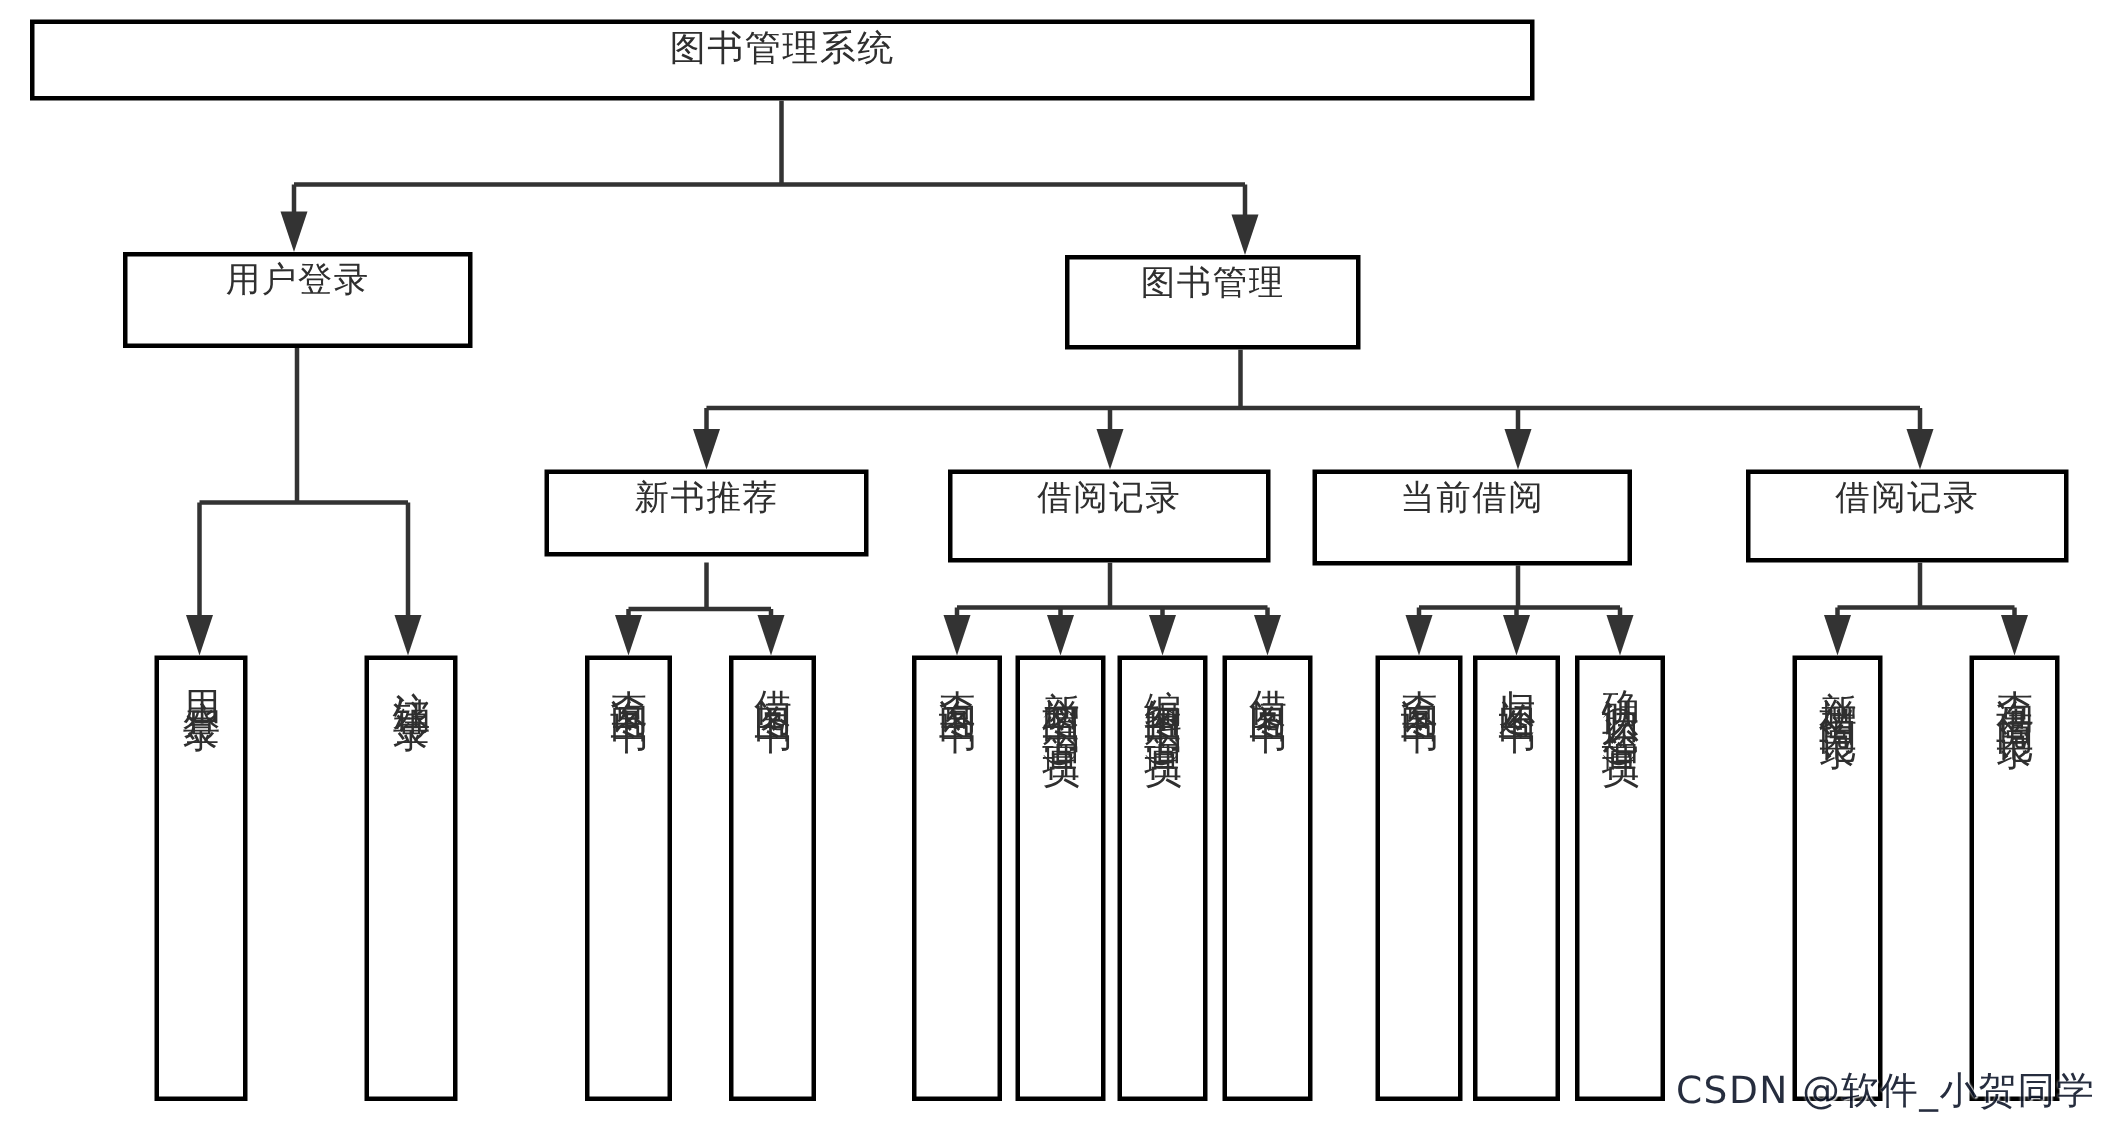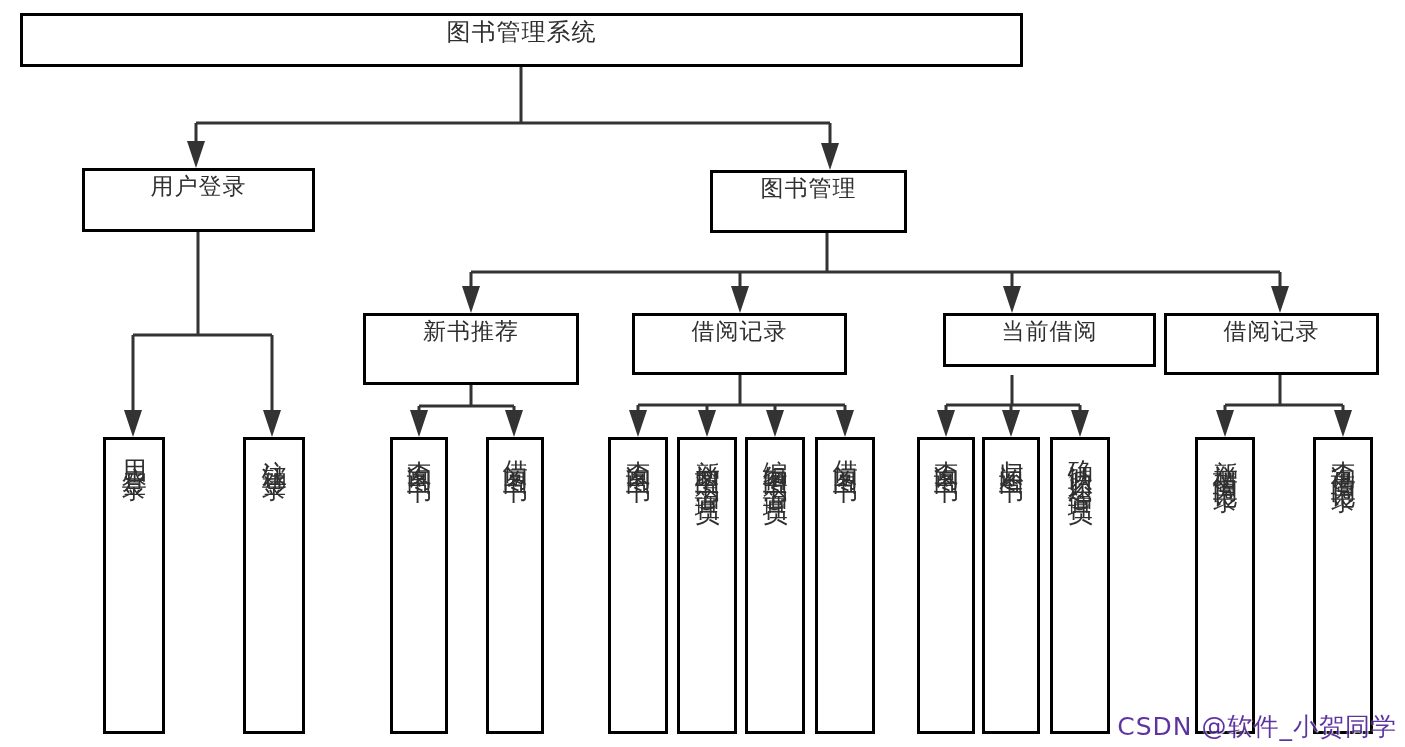--- a/index.html
+++ b/index.html
@@ -28,21 +28,21 @@
     font-size:25px;
     letter-spacing:6px;
     line-height:1.1;
     white-space:nowrap;
   }
   .watermark{
     position:absolute;
     z-index:3;
     right:8px;top:710px;
     font-size:25px;
-    color:#4c1d95;
+    color:#0f172a;
     opacity:0.9;
     text-shadow:0 0 2px #ffffff, 1px 1px 1px #ffffff;
     letter-spacing:1px;
   }
 </style>
 </head>
 <body>
 
 <div class="canvas">
 
@@ -83,27 +83,27 @@
     <span>图书管理系统</span>
   </div>
 
   <div class="node hbox" style="left:82px;top:168px;width:233px;height:64px">
     <span>用户登录</span>
   </div>
   <div class="node hbox" style="left:710px;top:170px;width:197px;height:63px">
     <span>图书管理</span>
   </div>
 
-  <div class="node hbox" style="left:363px;top:313px;width:216px;height:72px">
+  <div class="node hbox" style="left:363px;top:313px;width:216px;height:58px">
     <span>新书推荐</span>
   </div>
   <div class="node hbox" style="left:632px;top:313px;width:215px;height:62px">
     <span>借阅记录</span>
   </div>
-  <div class="node hbox" style="left:943px;top:313px;width:213px;height:54px">
+  <div class="node hbox" style="left:875px;top:313px;width:213px;height:64px">
     <span>当前借阅</span>
   </div>
   <div class="node hbox" style="left:1164px;top:313px;width:215px;height:62px">
     <span>借阅记录</span>
   </div>
 
   <div class="node vbox" style="left:103px;top:437px;width:62px;height:297px">
     <span>用户登录</span>
   </div>
   <div class="node vbox" style="left:243px;top:437px;width:62px;height:297px">

